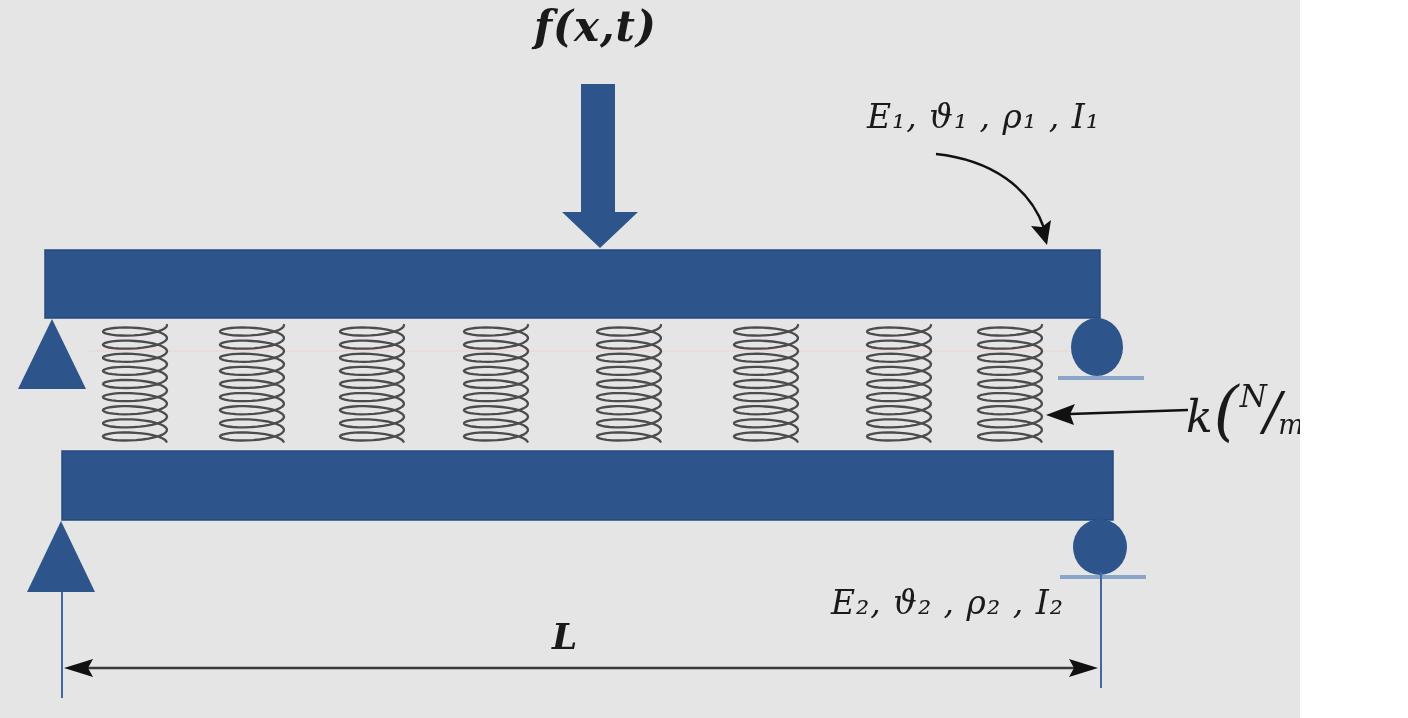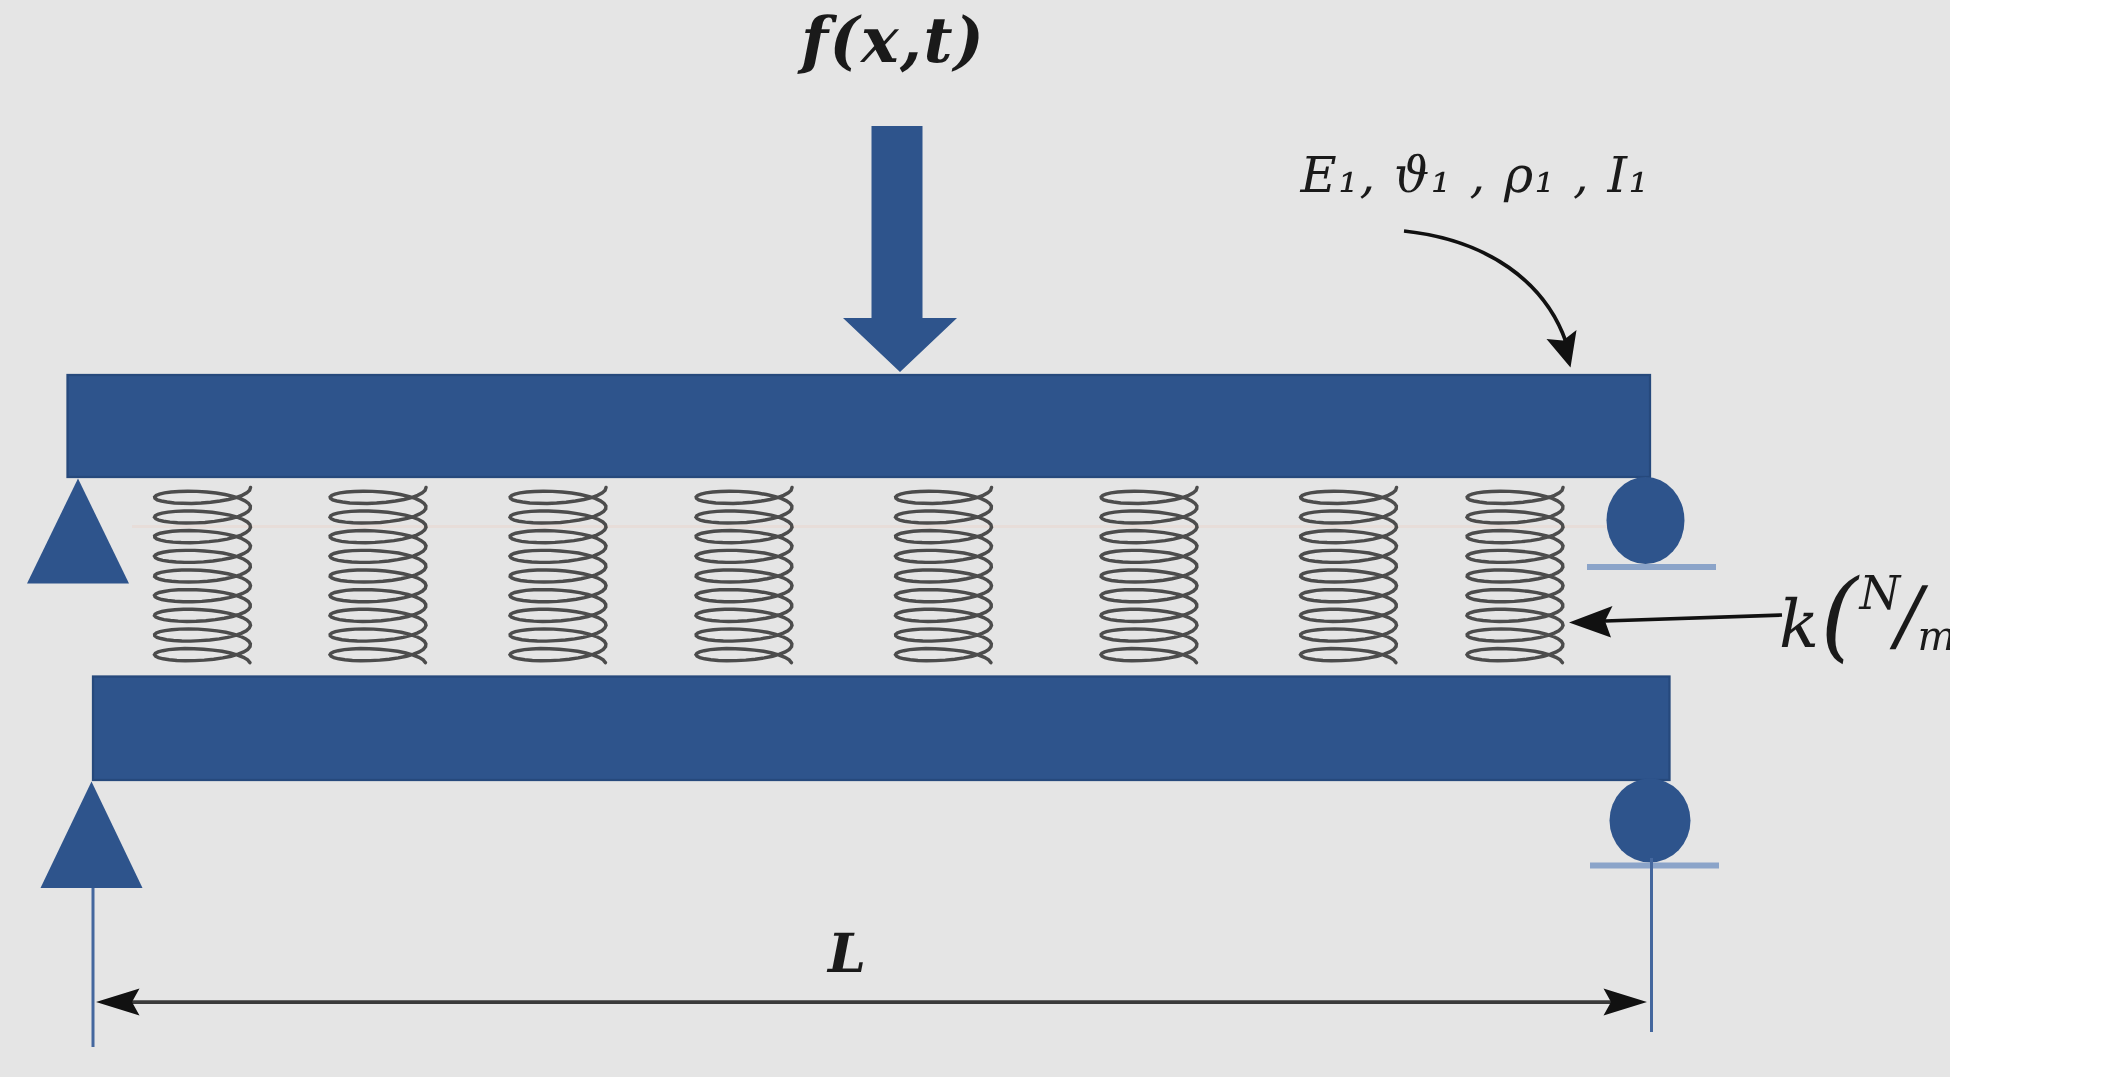--- a/index.html
+++ b/index.html
@@ -78,20 +78,21 @@
     <polygon points="1047,245 1031,226 1042,227 1051,220" fill="#111111"></polygon>
 
     <line x1="1070" y1="414" x2="1188" y2="410" stroke-width="2.5" stroke="#111111"></line>
     <polygon points="1046,415 1075,404 1070,414 1074,425" fill="#111111"></polygon>
   </svg>
 
   <div class="lbl force-label">f(x,t)</div>
 
   <div class="lbl beam1-label">E₁, ϑ₁ , ρ₁ , I₁</div>
 
+  <div class="lbl beam2-label">E₂, ϑ₂ , ρ₂ , I₂</div>
 
   <div class="lbl length-label">L</div>
 
   <div class="lbl k-label">
     <span class="k-sym">k</span>
     <span class="k-paren">(</span>
     <span class="k-num">N</span>
     <span class="k-slash">/</span>
     <span class="k-den">mm</span>
     <span class="k-paren">)</span>

